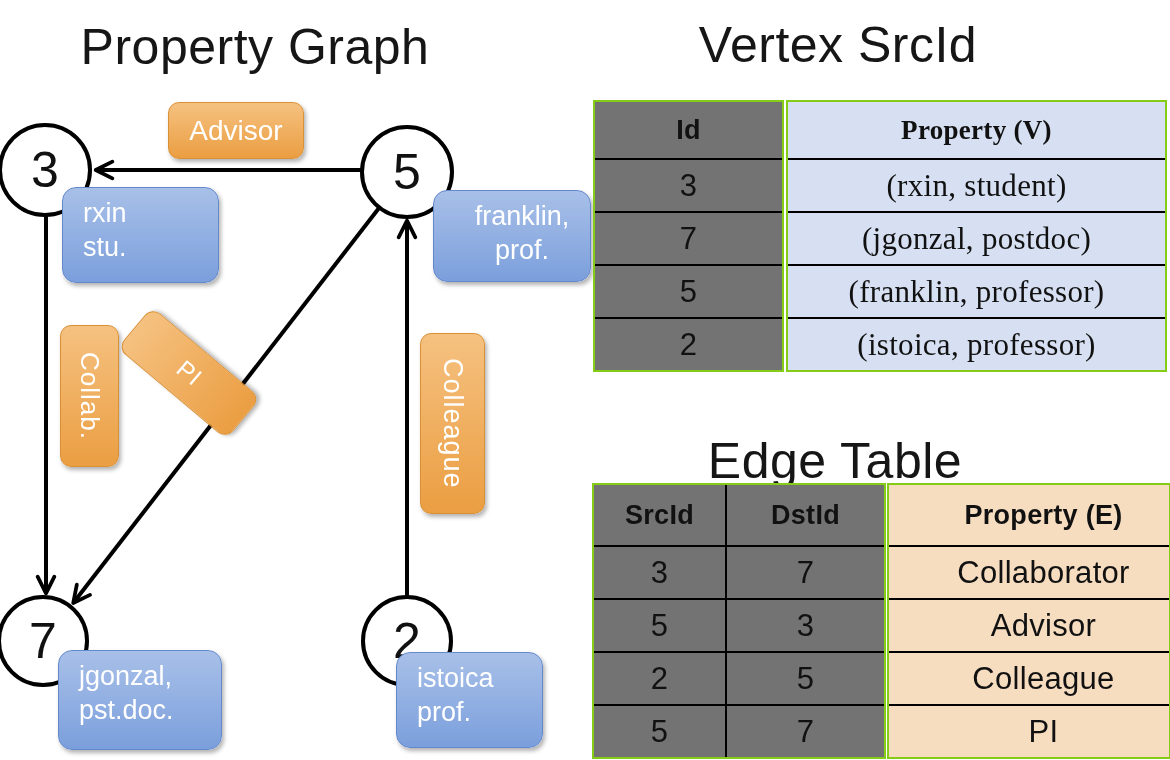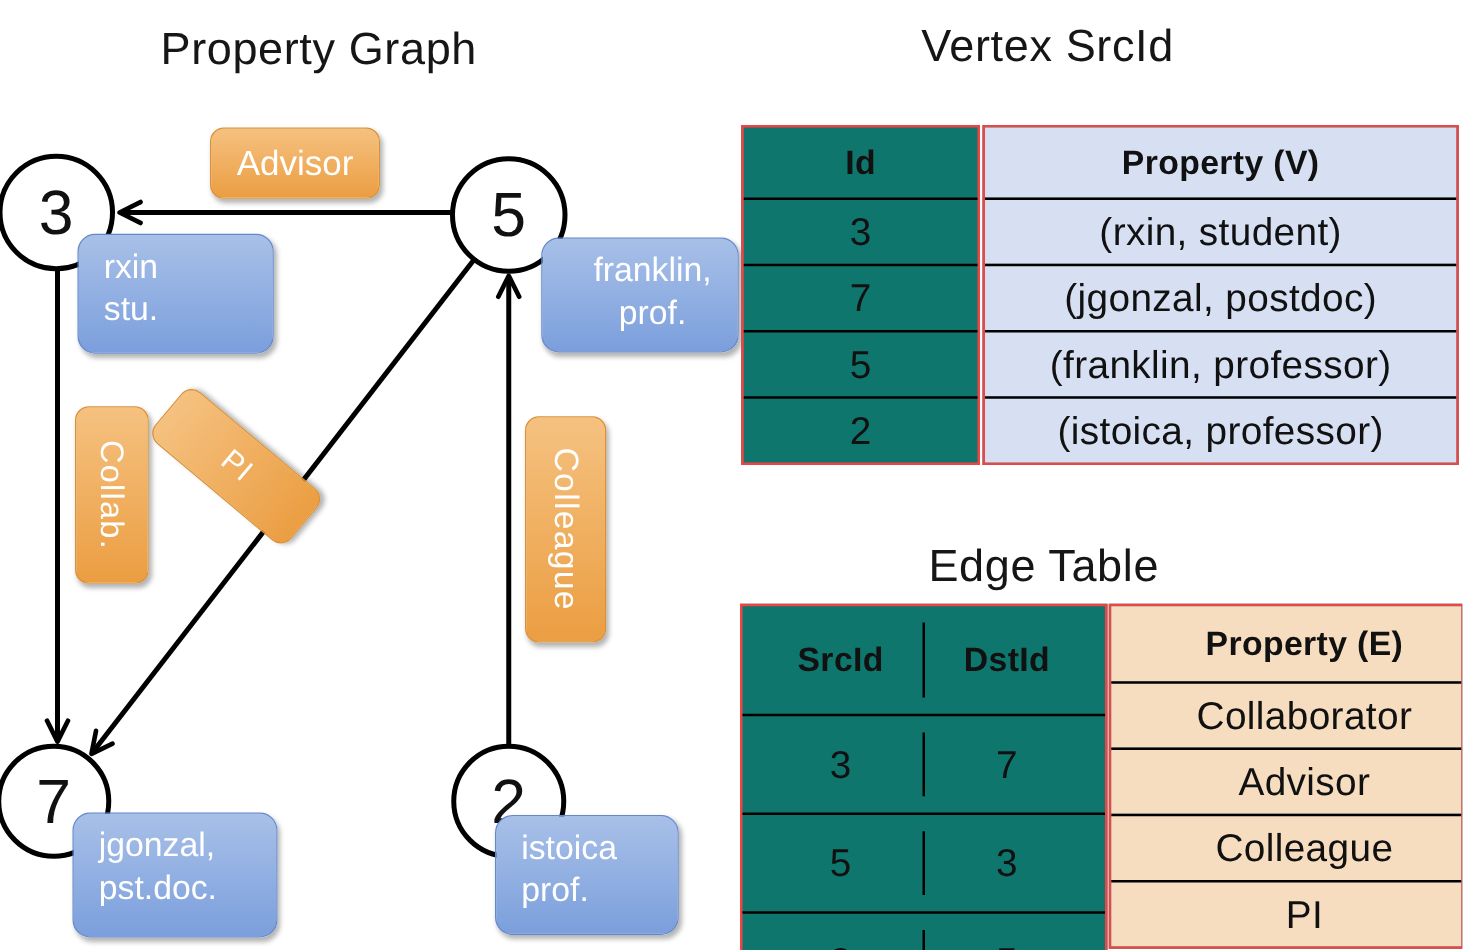--- a/index.html
+++ b/index.html
@@ -2,21 +2,21 @@
 <html style="--orange-light: #f5c180; --orange-dark: #eb9e42; --orange-border: #da9136; --blue-light: #a8c0e8; --blue-dark: #7b9fdc; --blue-border: #6388cc; --vertex-cell-bg: #d6e0f2; --edge-cell-bg: #f6ddc0; --line-color: #000000;"><head>
 <meta charset="utf-8">
 <style>
   html,body{margin:0;padding:0;background:#fff;}
   .stage{
     position:relative;width:1170px;height:760px;overflow:hidden;background:#fff;
     font-family:"Liberation Sans",sans-serif;color:#111;
   }
   .abs{position:absolute;}
   .title{
-    text-align:center;font-size:36px;font-weight:400;letter-spacing:0.5px;color:#161616;
+    text-align:center;font-size:50px;font-weight:400;letter-spacing:0.5px;color:#161616;
     white-space:nowrap;
   }
   
   .olabel{
     background:linear-gradient(to bottom,var(--orange-light,#f5c180),var(--orange-dark,#eb9e42));
     border:1px solid var(--orange-border,#da9136);
     border-radius:11px;color:#fff;
     box-shadow:2px 3px 4px rgba(0,0,0,0.30);
     display:flex;align-items:center;justify-content:center;
   }
@@ -25,32 +25,32 @@
     border:1px solid var(--blue-border,#6388cc);
     border-radius:14px;color:#fff;
     box-shadow:2px 3px 4px rgba(0,0,0,0.30);
     padding:8px 0 0 20px;font-size:27px;line-height:34px;
   }
   .vtext{
     writing-mode:vertical-rl;text-orientation:mixed;
     font-size:26px;letter-spacing:1px;
   }
   
-  .gtable{border:2px solid #ef4444;background:#0f766e;}
+  .gtable{border:2px solid #84cc16;background:#737373;}
   .trow{
     display:flex;align-items:center;justify-content:center;
     border-top:2px solid #000;height:51px;font-size:31px;letter-spacing:0.3px;
   }
   .trow.first{border-top:none;}
   .trow.head{font-weight:bold;font-size:27px;}
   .vhead{height:56px;}
   .ehead{height:60px;}
   .bluecell{background:var(--vertex-cell-bg,#d6e0f2);}
   .tancell{background:var(--edge-cell-bg,#f6ddc0);padding-left:29px;}
-  .split{justify-content:flex-start;padding:13px;}
+  .split{justify-content:flex-start;padding:0;}
   .cellA{flex:0 0 131px;height:100%;display:flex;align-items:center;justify-content:center;border-right:2px solid #000;}
   .cellB{flex:1;height:100%;display:flex;align-items:center;justify-content:center;}
 </style>
 </head>
 <body>
 
 <div class="stage">
 
   <div class="abs title" style="left:40px;top:18px;width:430px;">Property Graph</div>
   <div class="abs title" style="left:593px;top:16px;width:490px;">Vertex SrcId</div>
@@ -109,21 +109,21 @@
   </div>
 
   <div class="abs gtable" style="left:593px;top:100px;width:187px;">
     <div class="trow head vhead first">Id</div>
     <div class="trow">3</div>
     <div class="trow">7</div>
     <div class="trow">5</div>
     <div class="trow">2</div>
   </div>
 
-  <div class="abs gtable" style="left:786px;top:100px;width:377px;">
+  <div class="abs gtable" style="left:786px;top:100px;width:377px;font-family:Liberation Serif, serif;">
     <div class="trow head vhead first bluecell">Property (V)</div>
     <div class="trow bluecell">(rxin, student)</div>
     <div class="trow bluecell">(jgonzal, postdoc)</div>
     <div class="trow bluecell">(franklin, professor)</div>
     <div class="trow bluecell">(istoica, professor)</div>
   </div>
 
   <div class="abs gtable" style="left:592px;top:483px;width:290px;">
     <div class="trow head ehead first split">
       <div class="cellA">SrcId</div>

